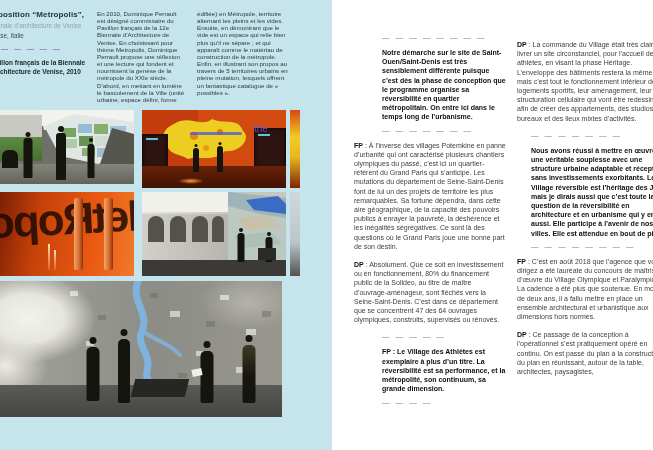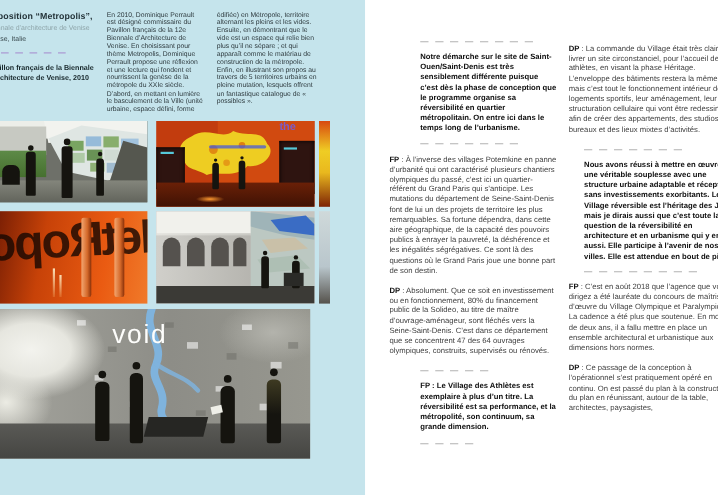--- a/index.html
+++ b/index.html
@@ -28,21 +28,21 @@
   .ph-layer{position:absolute;}
   
   .p1-sky{left:0;top:5px;width:42px;height:26px;background:#c7c9c2;}
   .p1-grass{left:0;top:27px;width:42px;height:24px;background:linear-gradient(180deg,#5d8a47,#46702f);}
   .p1-floor{left:0;bottom:0;width:134px;height:20px;background:linear-gradient(180deg,#84867c,#62645c);}
   
   .p2-floor{left:0;bottom:0;width:144px;height:22px;background:linear-gradient(180deg,#6a2007,#3f1204);}
   .p2-panel{background:#2e1410;box-shadow:inset 0 0 4px #000;}
   .p2-glow{left:36px;bottom:4px;width:26px;height:6px;background:radial-gradient(ellipse,#ff9a30 0%,rgba(255,120,20,0) 70%);}
   .p2-caption{left:48px;top:22px;width:52px;height:3px;background:rgba(70,90,220,.75);border-radius:2px;}
-  .p2-the{left:112px;top:0;font-size:10px;font-weight:bold;color:#6b5fe8;opacity:.85;}
+  .p2-the{left:112px;top:13px;font-size:10px;font-weight:normal;color:#6b5fe8;opacity:.85;}
   
   .p3-col{top:6px;width:9px;height:72px;background:linear-gradient(90deg,#f3a670,#d4692a 60%,#8a3008);border-radius:2px;}
   .p3-light{left:48px;bottom:6px;width:2px;height:26px;background:linear-gradient(180deg,rgba(255,240,200,.9),rgba(255,200,120,.2));}
   .p3-word{left:-26px;top:2px;width:190px;font-size:44px;font-weight:bold;color:rgba(25,8,2,.82);
            transform:scaleX(-1) rotate(3deg);letter-spacing:-2px;white-space:nowrap;}
   
   .p4-sky{left:0;top:0;width:86px;height:22px;background:#f1f1ec;}
   .p4-floor{left:0;bottom:0;width:144px;height:16px;background:#3b3a36;}
   .p4-arch{top:24px;width:16px;height:26px;background:#55524e;border-radius:8px 8px 0 0;}
   .p4-wall{left:0;top:20px;width:86px;height:50px;background:linear-gradient(90deg,#d9d8d3,#a9a8a2);opacity:.55;}
@@ -212,21 +212,20 @@
             <rect x="206" y="40" width="9" height="6"></rect>
           <rect x="98" y="34" width="8" height="5"></rect>
             <rect x="262" y="30" width="9" height="6"></rect>
           <rect x="178" y="92" width="9" height="5"></rect>
         </g>
         <path d="M138,0 C130,20 150,32 142,50 C135,64 152,72 147,90 C145,98 150,102 156,106" fill="none" stroke="#7fb3dd" stroke-width="7" stroke-linecap="round"></path>
         <path d="M142,50 C156,60 170,62 180,74" fill="none" stroke="#7fb3dd" stroke-width="4" stroke-linecap="round" opacity="0.85"></path>
       </svg>
       <div class="ph-layer p5-floor"></div>
       <div class="ph-layer p5-bench"></div>
-      <div class="ph-layer p5-void">void</div>
       <div class="fig" style="left:84px;top:56px;width:18px;height:64px">
         <div class="head" style="width:7px;height:7px"></div>
           <div class="body" style="width:13px;height:54px;border-radius:5px 5px 2px 2px"></div>
       </div>
       <div class="fig" style="left:116px;top:48px;width:16px;height:74px">
         <div class="head" style="width:7px;height:7px"></div>
           <div class="body" style="width:12px;height:64px;border-radius:5px 5px 2px 2px"></div>
       </div>
       <div class="fig" style="left:198px;top:60px;width:17px;height:62px">
         <div class="head" style="width:7px;height:7px"></div>

